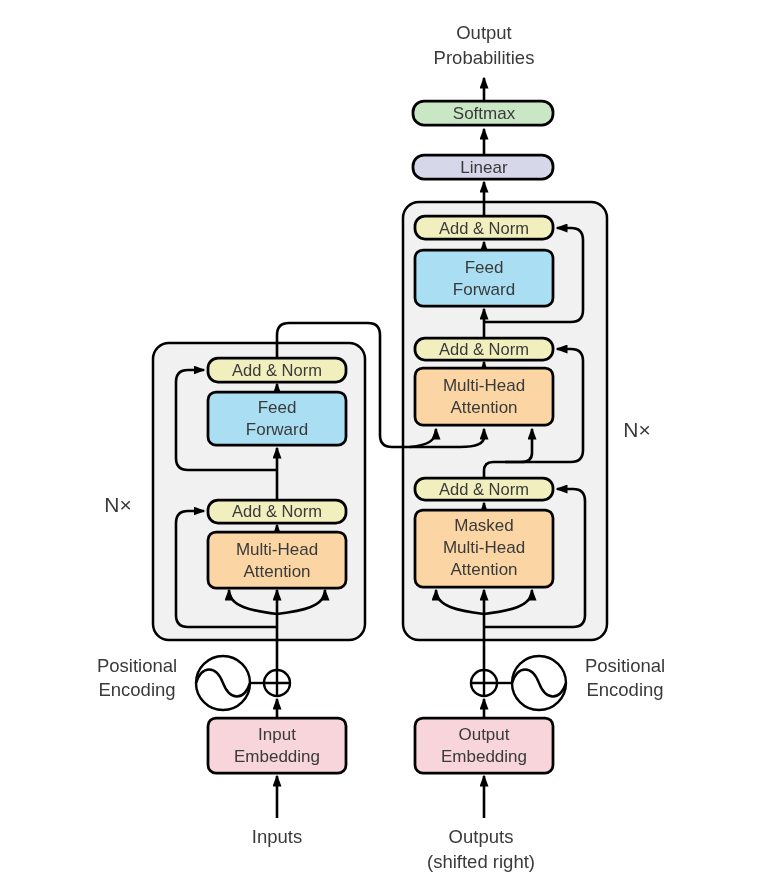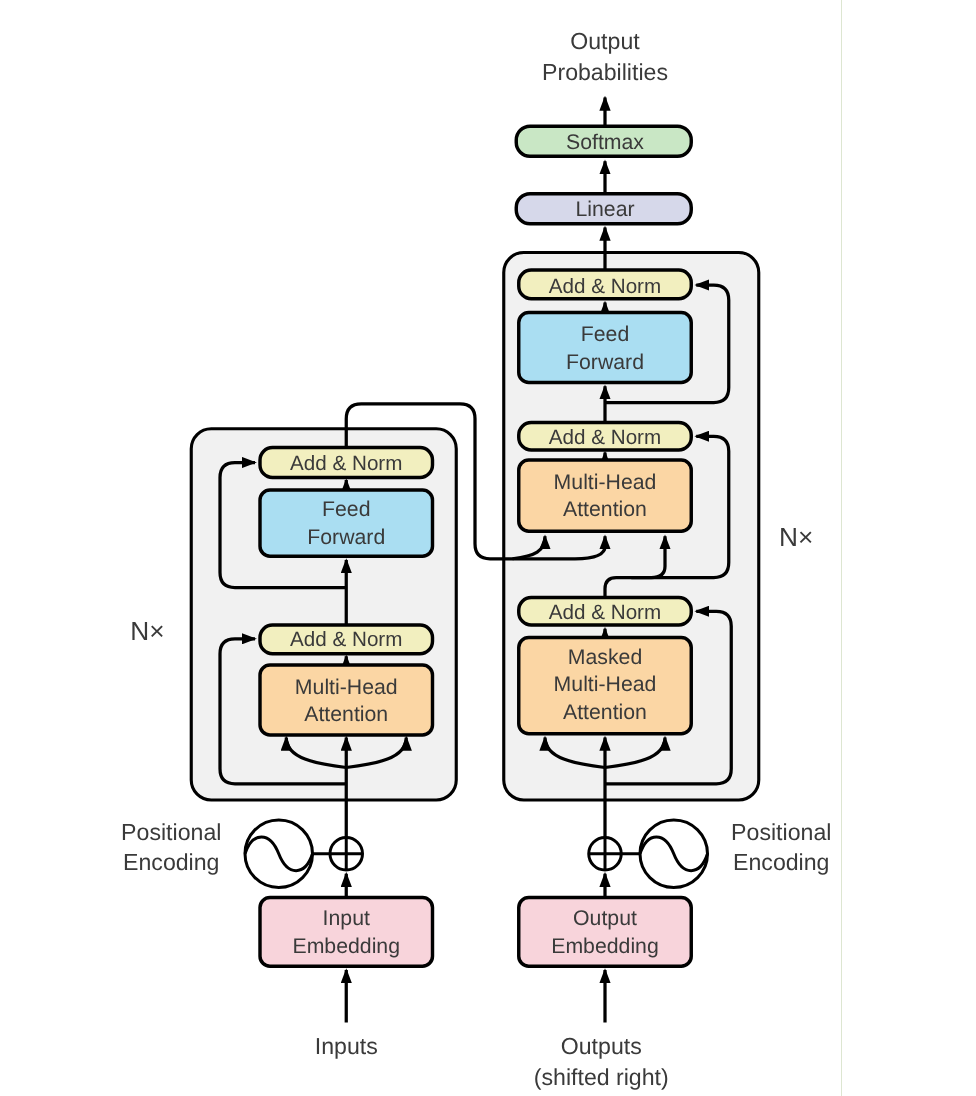--- a/index.html
+++ b/index.html
@@ -1,16 +1,16 @@
 <!DOCTYPE html>
 <html><head>
 <meta charset="utf-8">
 <style>
   html, body { margin: 0; padding: 0; background: #ffffff; }
-  #stage { width: 673px; height: 877px; position: relative; background: #4d7c0f; overflow: hidden; }
+  #stage { width: 673px; height: 877px; position: relative; background: #e5e5e5; overflow: hidden; }
   svg { display: block; }
   svg text {
     font-family: "Liberation Sans", "DejaVu Sans", sans-serif;
     fill: #3a3a3a;
     text-anchor: middle;
   }
   .t-box   { font-size: 17px; }
   .t-an    { font-size: 16.5px; }
   .t-label { font-size: 18.5px; }
   .t-n     { font-size: 21px; }

